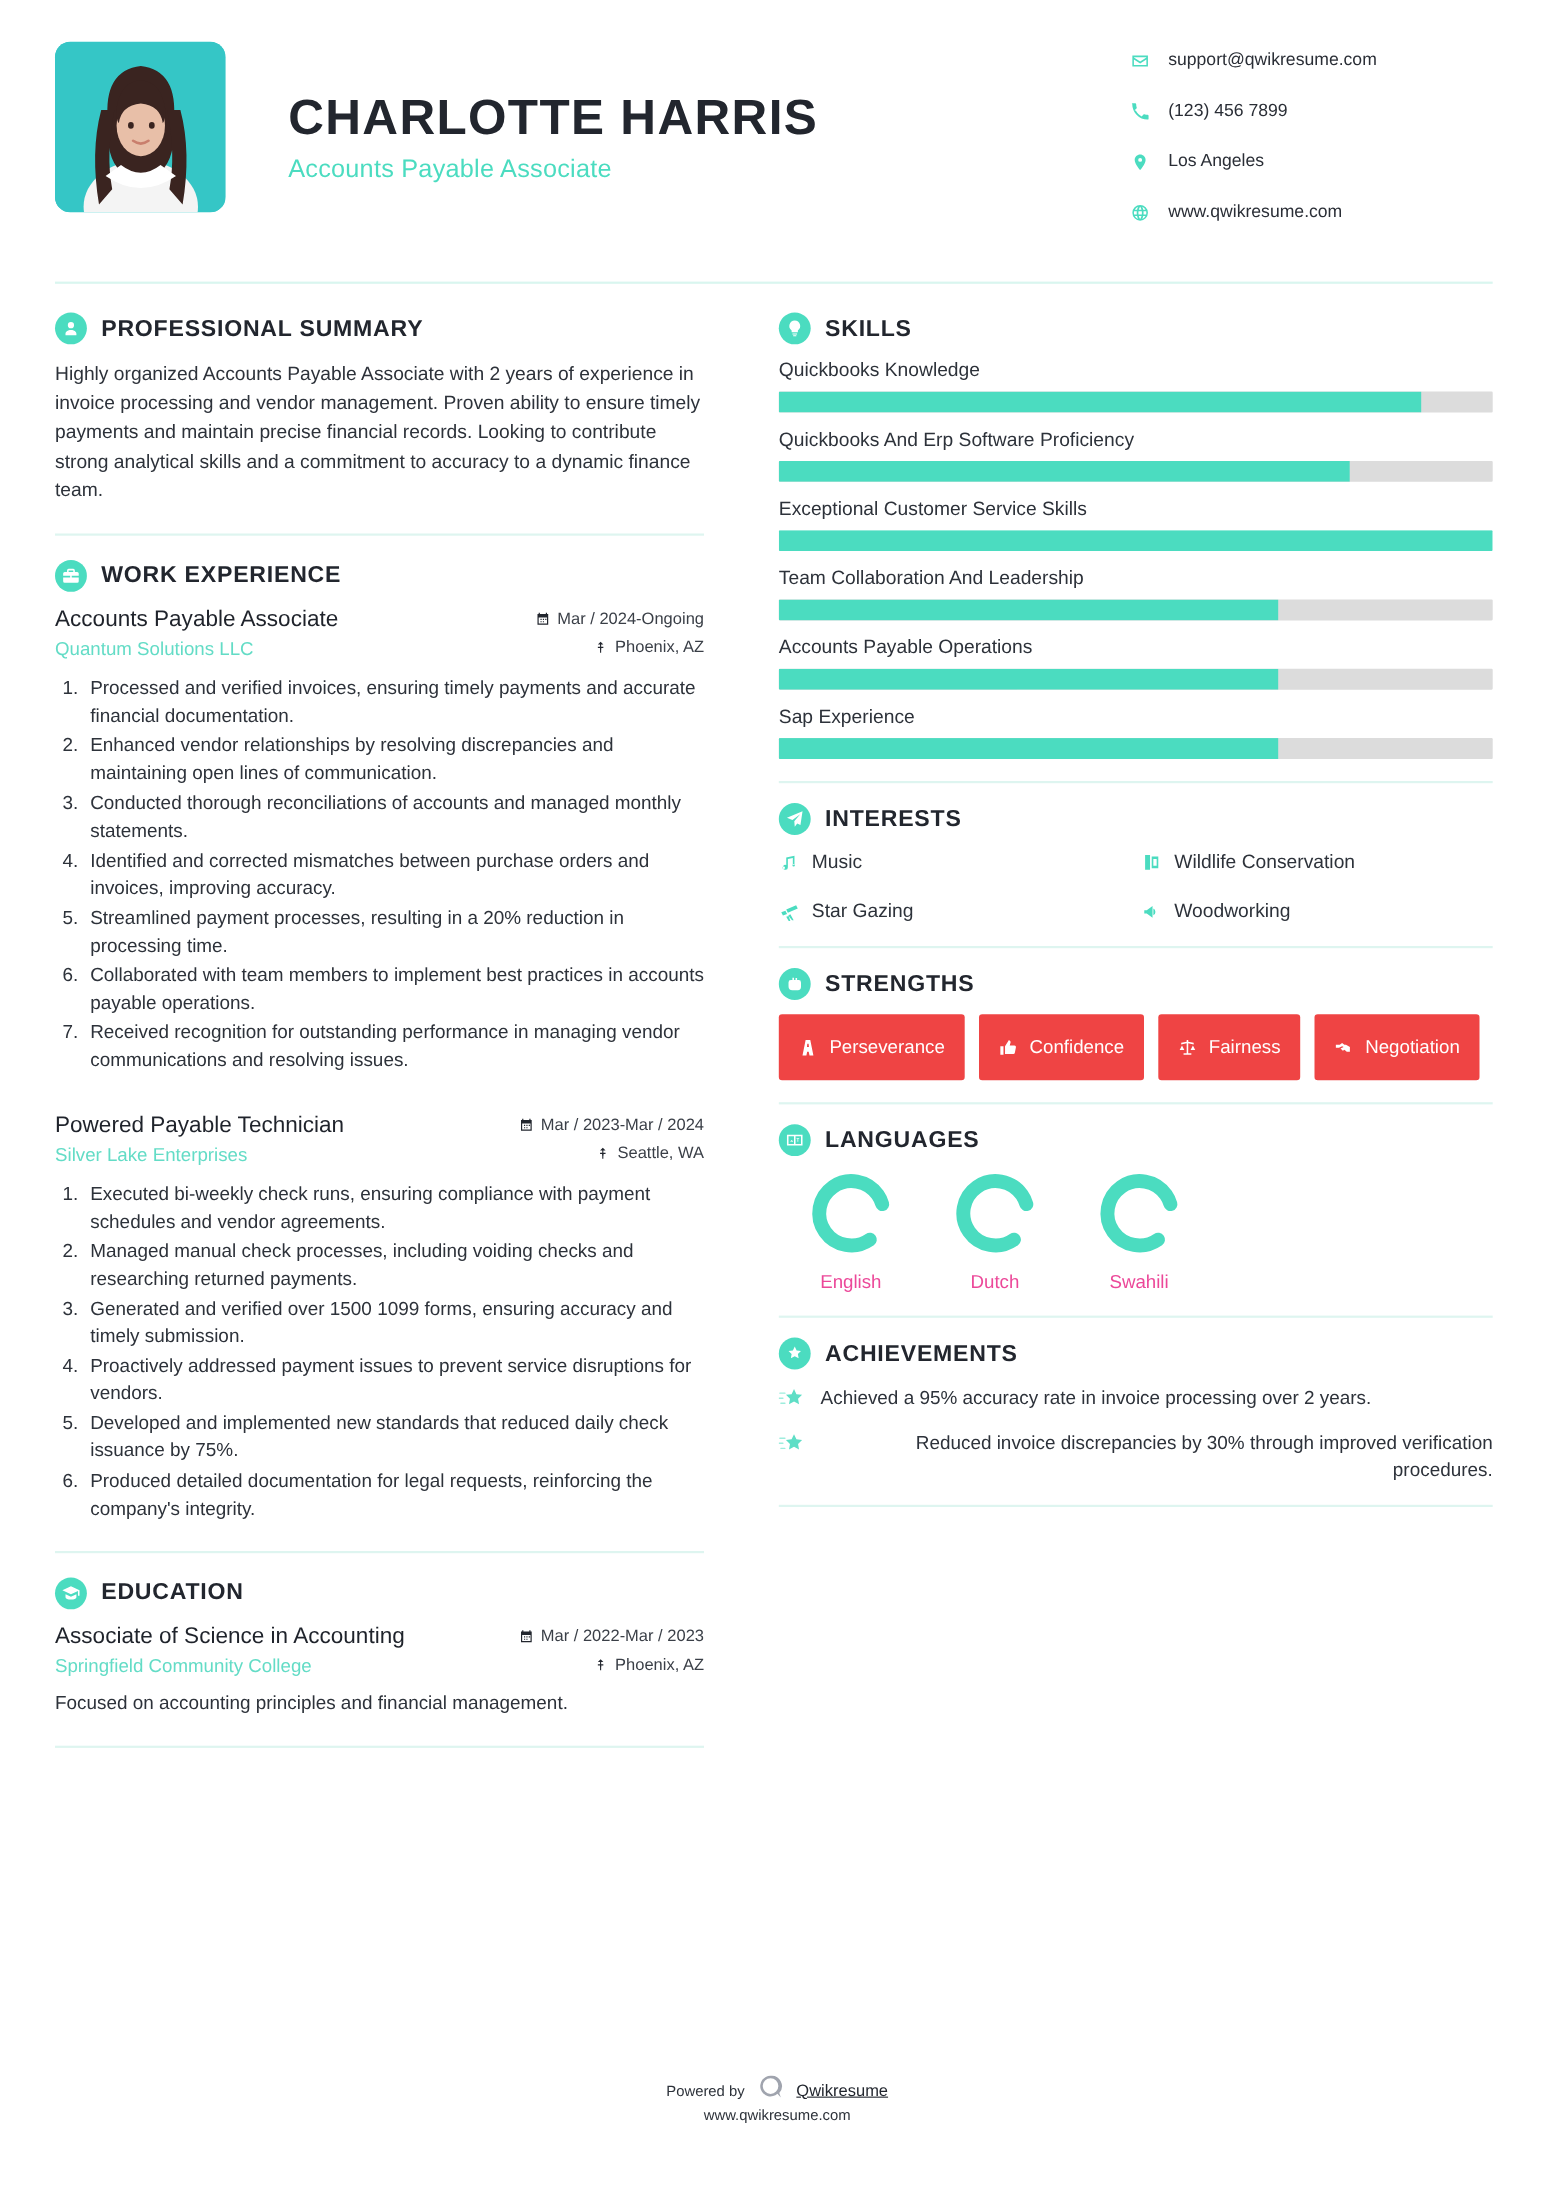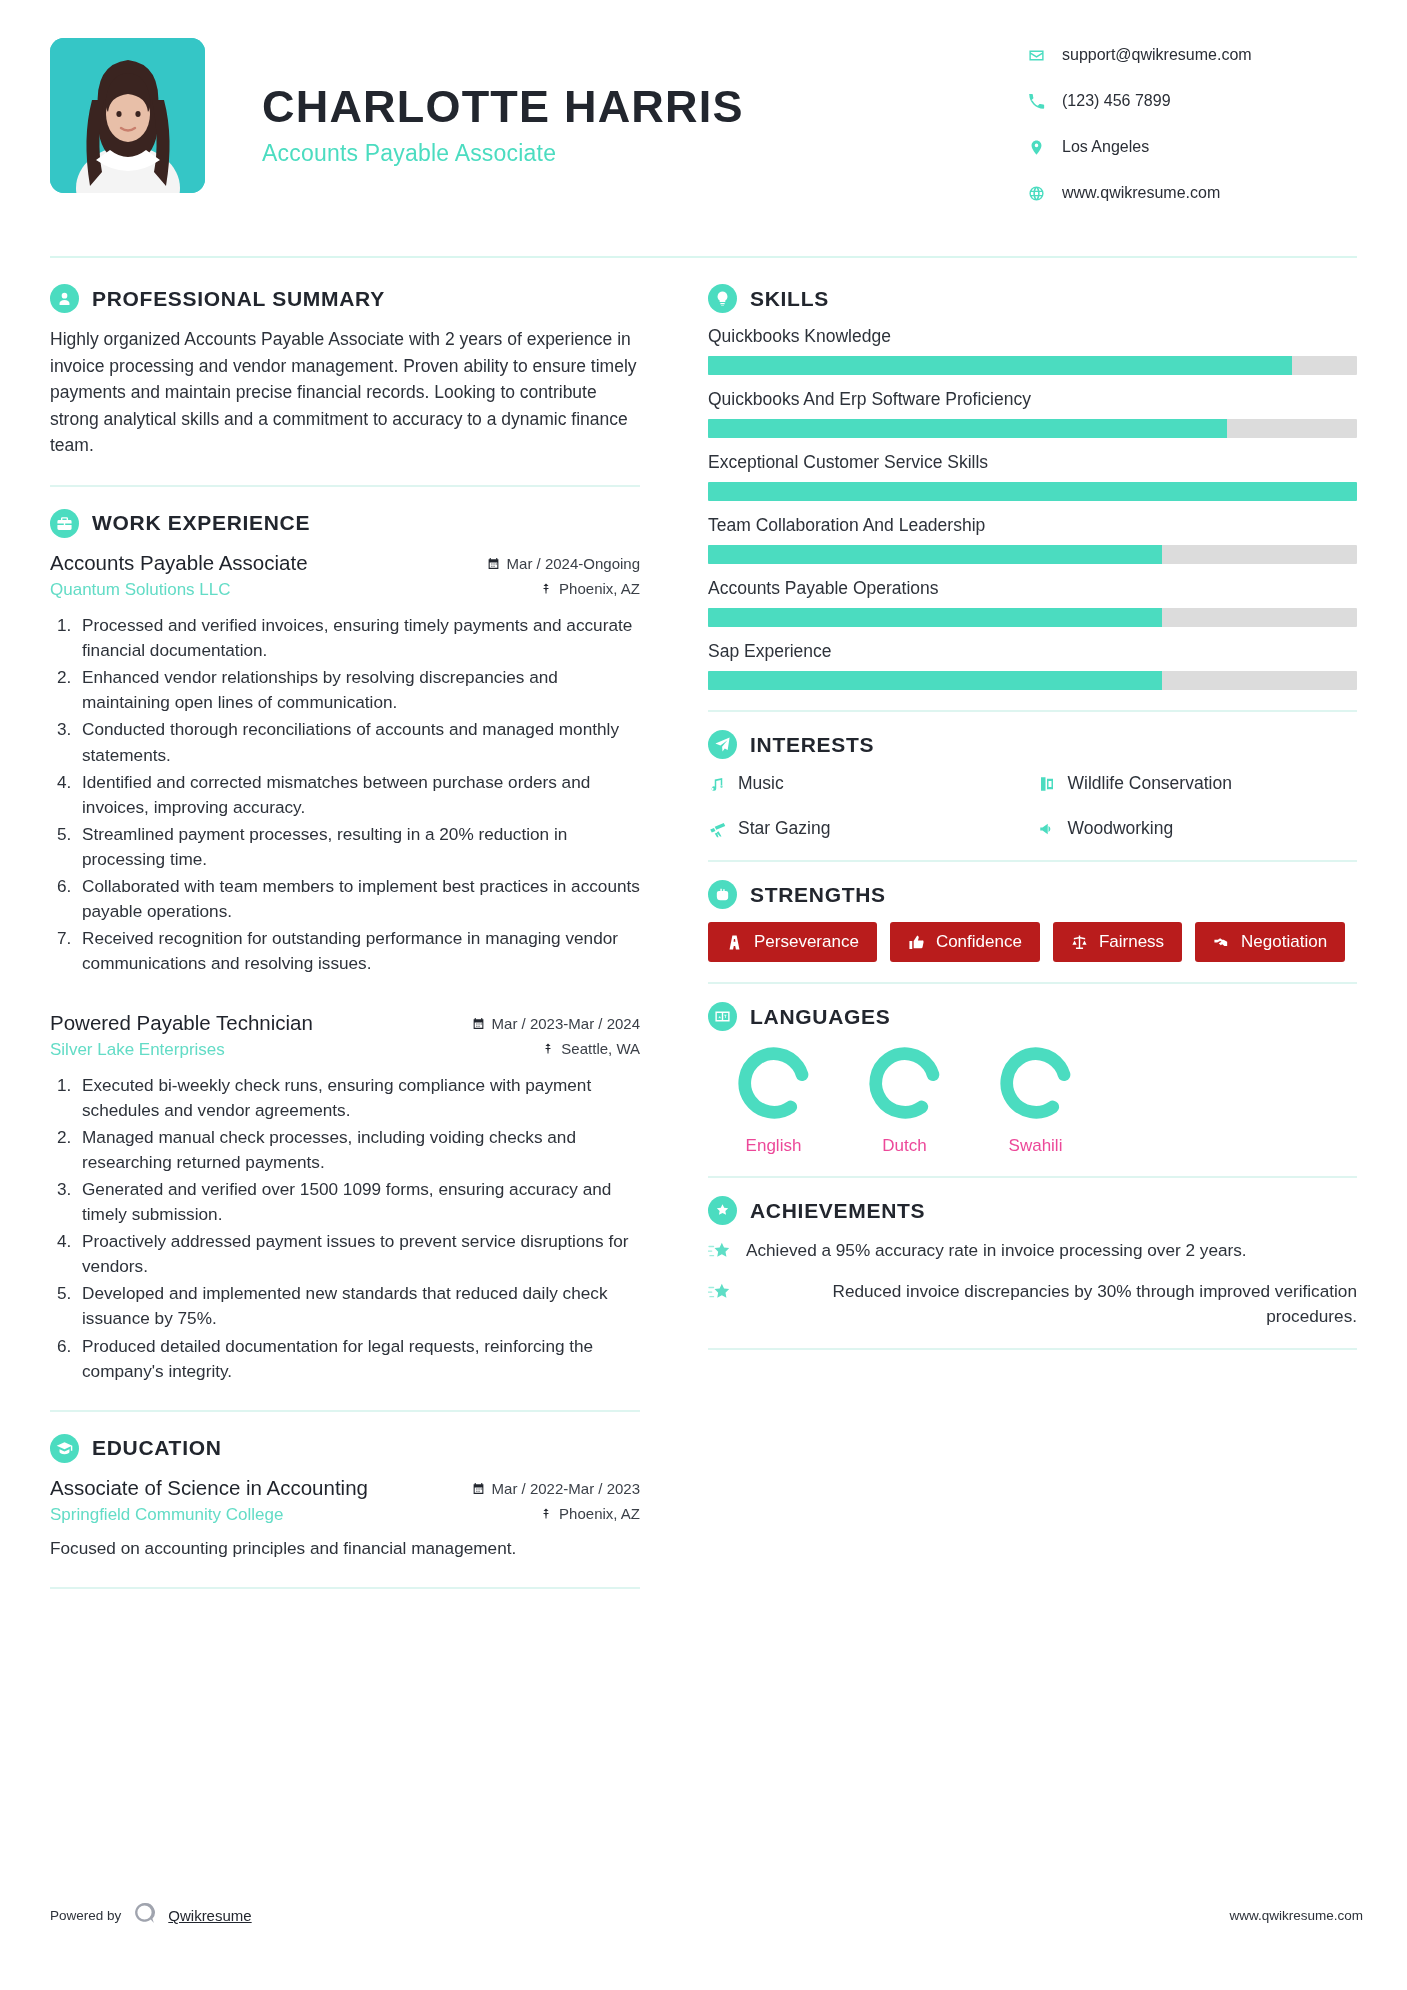--- a/index.html
+++ b/index.html
@@ -100,41 +100,41 @@
     display: grid; grid-template-columns: 1fr 1fr; row-gap: 22px; column-gap: 10px;
     margin-top: 4px;
   }
   .interest { display: flex; align-items: flex-start; gap: 12px; }
   .interest svg { width: 18px; height: 18px; fill: #4BDCC0; flex: 0 0 18px; margin-top: 3px; }
   .interest-label { font-size: 17.5px; color: #2D323A; line-height: 1.32; }
 
   
   .strength-rows { display: flex; flex-wrap: wrap; gap: 13px; margin-top: 5px; }
   .strength-chip {
-    background: #b91c1c; color: #ffffff; border-radius: 3px;
-    padding: 10px 18px; font-size: 17px;
+    background: #ef4444; color: #ffffff; border-radius: 3px;
+    padding: 20px 18px; font-size: 17px;
     display: inline-flex; align-items: center; gap: 11px;
   }
   .strength-chip svg { width: 17px; height: 17px; fill: #ffffff; }
 
   
   .lang-row { display: flex; margin-top: 10px; }
   .lang-item { width: 131px; text-align: center; }
   .lang-ring { width: 78px; height: 78px; margin: 0 auto; display: block; }
   .lang-label { font-size: 17px; color: #ec4899; margin-top: 14px; }
 
   
   .ach { display: flex; gap: 14px; margin-bottom: 16px; align-items: flex-start; text-align: right; }
   .ach svg { width: 24px; height: 22px; flex: 0 0 24px; margin-top: 3px; }
   .ach-text { font-size: 17.2px; line-height: 1.42; color: #2D323A; }
 
   
   .footer {
     position: absolute; left: 50px; right: 44px; bottom: 60px;
-    display: flex; align-items: center; justify-content: space-between;
+    display: flex; align-items: center; justify-content: space-between; flex-direction: column;
   }
   .footer-left { display: flex; align-items: center; gap: 11px; }
   .footer-pow { font-size: 13.5px; color: #2D323A; }
   .footer-logo svg { width: 25px; height: 25px; }
   .footer-brand { font-size: 15px; color: #22262E; text-decoration: underline; }
   .footer-url { font-size: 13.5px; color: #2D323A; }
 </style>
 </head>
 <body>
 

